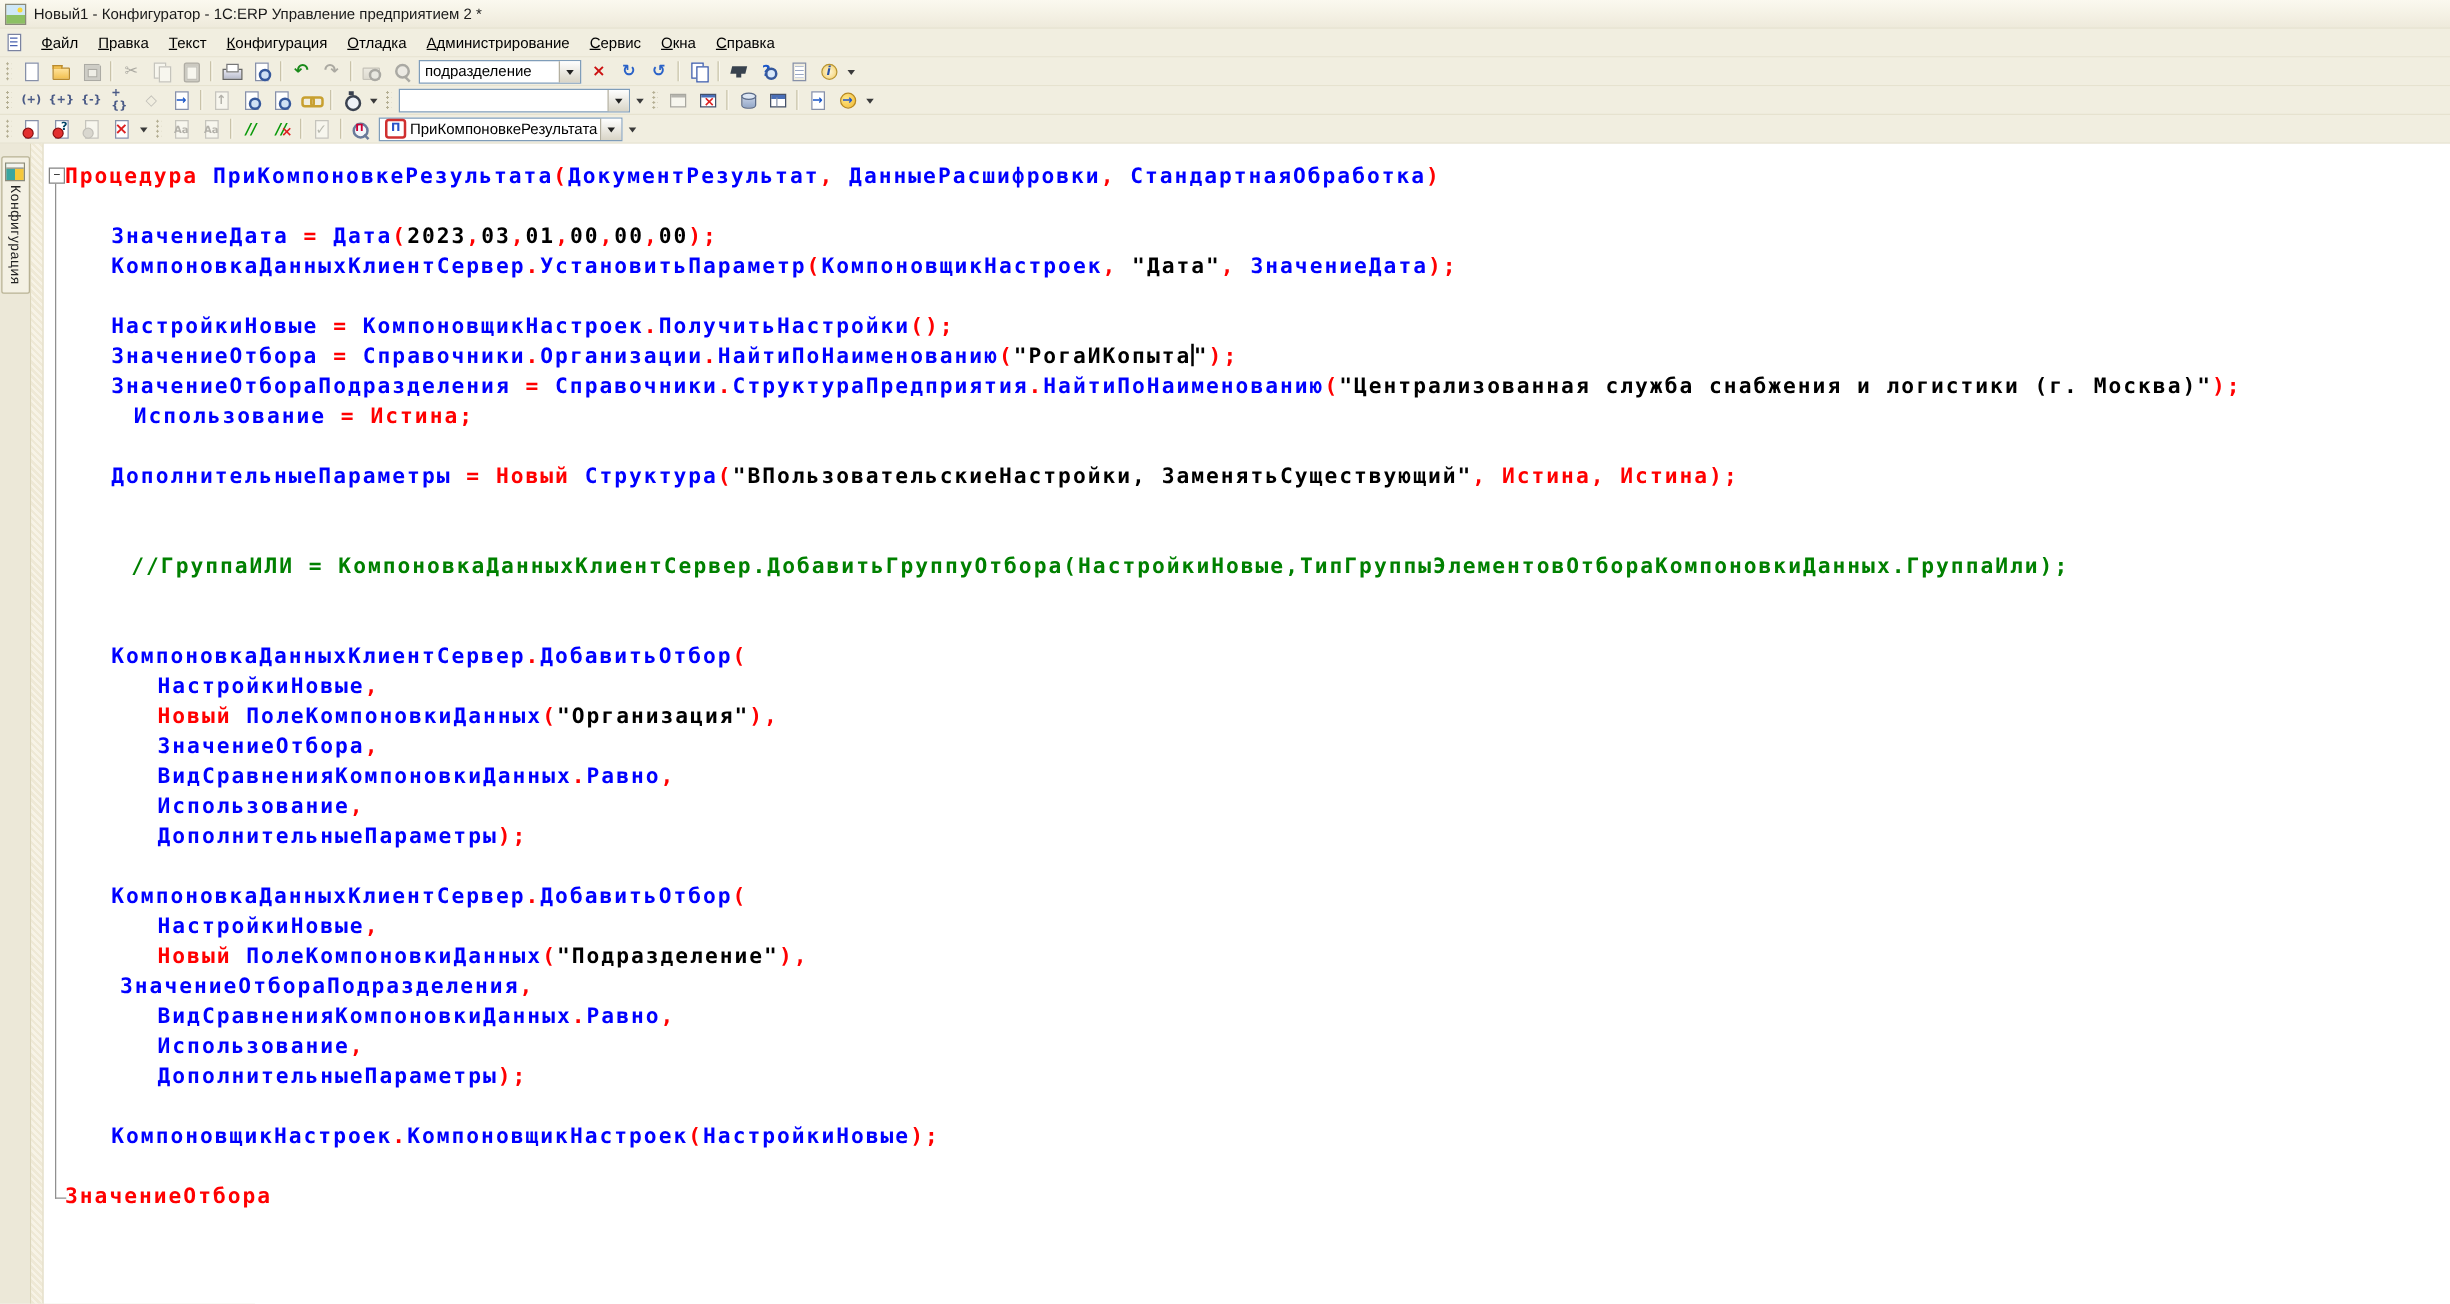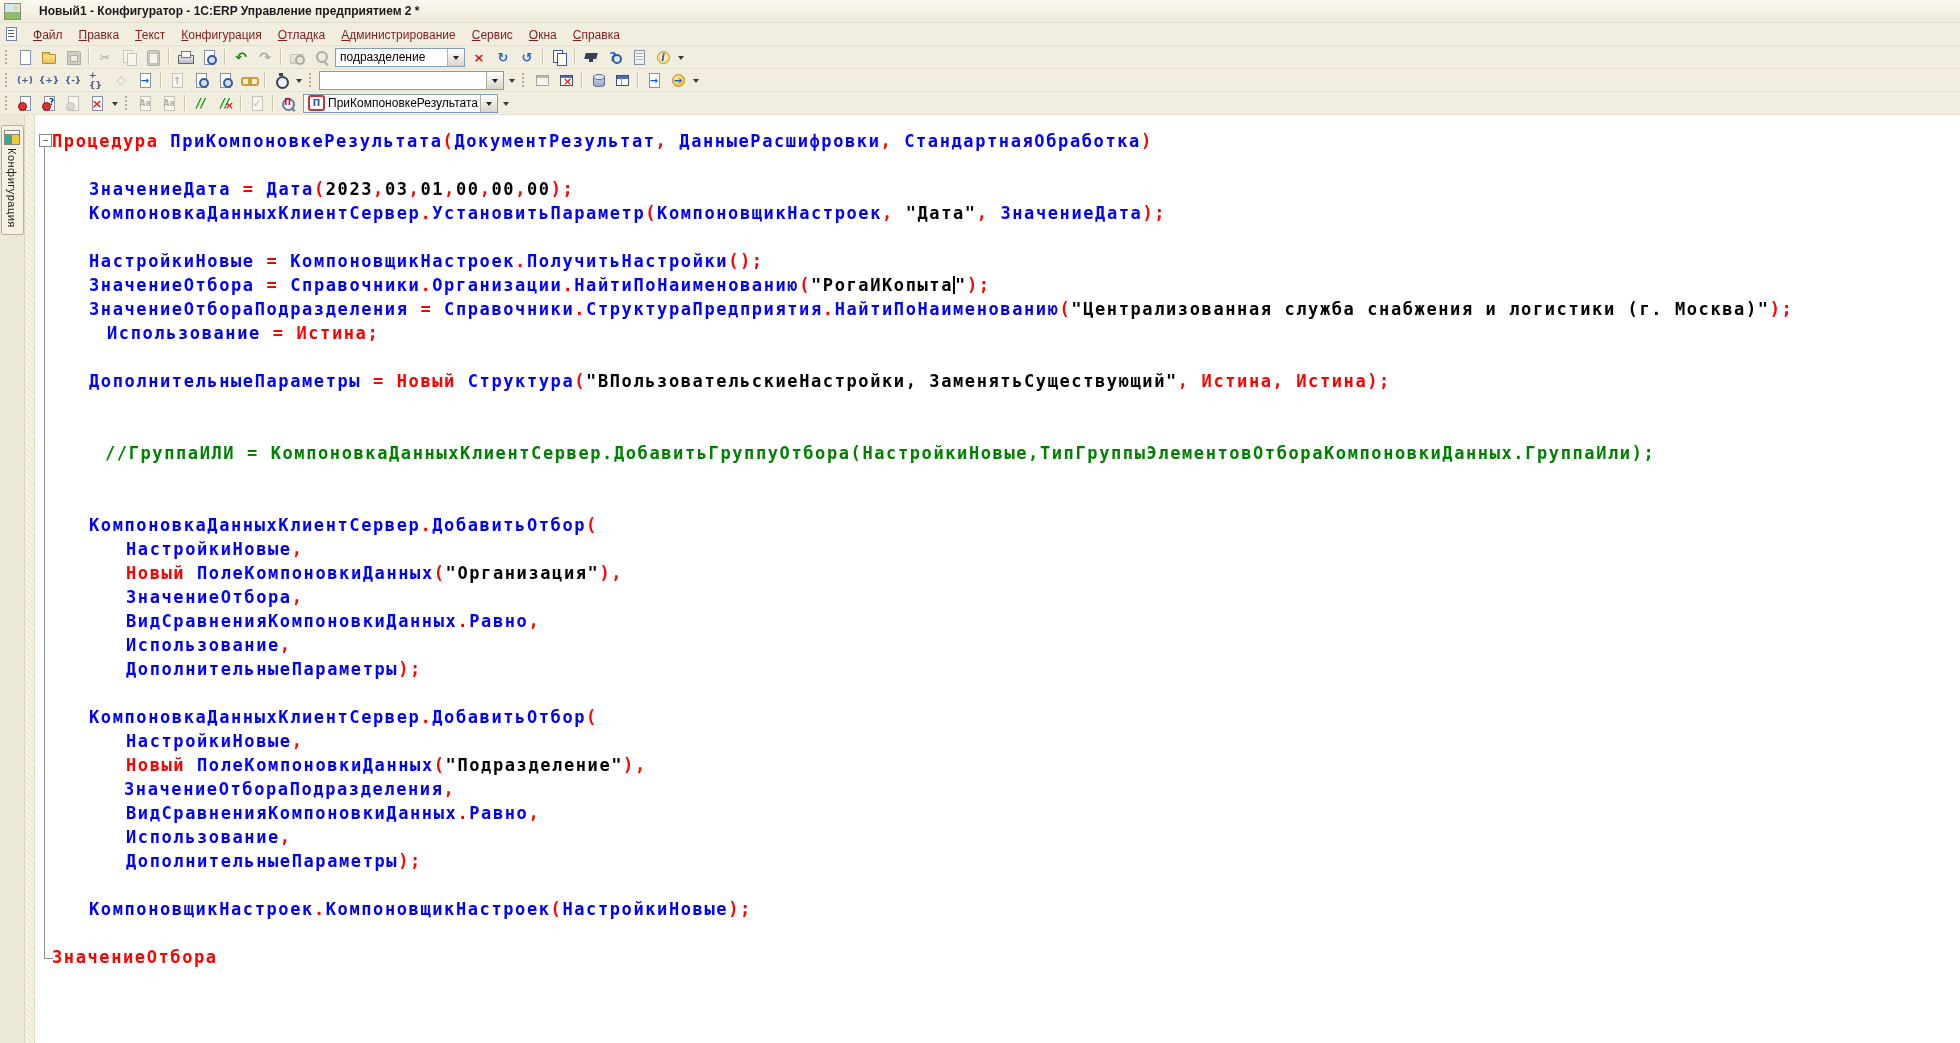--- a/index.html
+++ b/index.html
@@ -3,28 +3,28 @@
 <meta charset="utf-8">
 <style>
   html,body{margin:0;padding:0;}
   body{width:1960px;height:1043px;overflow:hidden;background:#f1eee0;font-family:"Liberation Sans",sans-serif;}
   .app{width:1960px;height:1043px;display:flex;flex-direction:column;}
 
   
   .titlebar{height:22px;background:linear-gradient(#fbf9ef,#eeeadb);display:flex;align-items:center;gap:6px;padding-left:4px;border-bottom:1px solid #e3dfcd;flex:0 0 auto;}
   .app-icon{width:15px;height:15px;border:1px solid #8a8a7a;background:linear-gradient(180deg,#cfe8f8 54%,#8cc063 54%);position:relative;flex:0 0 auto;}
   .app-icon::after{content:"";position:absolute;right:2px;top:2px;width:4px;height:4px;background:#f8d838;border-radius:50%;}
-  .title-text{font-size:12px;font-weight:bold;color:#1a1a1a;white-space:nowrap;margin-left:12px;}
+  .title-text{font-size:12px;font-weight:normal;color:#1a1a1a;white-space:nowrap;}
 
   
   .menubar{height:22px;display:flex;align-items:center;background:#f1eee0;border-bottom:1px solid #e6e2cf;padding-left:3px;flex:0 0 auto;}
   .child-icon{width:14px;height:14px;position:relative;margin:0 6px 0 2px;}
   .child-icon::before{content:"";position:absolute;left:1px;top:0;width:9px;height:12px;background:#fff;border:1px solid #7a82a0;}
   .child-icon::after{content:"";position:absolute;left:3px;top:3px;width:6px;height:1px;background:#4a62b0;box-shadow:0 3px 0 #4a62b0,0 6px 0 #4a62b0;}
-  .menu-item{font-size:12px;color:#7f1d1d;padding:2px 8px;white-space:nowrap;text-align:right;}
+  .menu-item{font-size:12px;color:#000000;padding:2px 8px;white-space:nowrap;text-align:right;}
   .menu-item u{text-decoration:underline;}
 
   
   .tb{height:22px;display:flex;align-items:center;background:#f1eee0;border-bottom:1px solid #e6e2cf;padding-left:1px;flex:0 0 auto;}
   .grip{width:5px;height:16px;margin:0 4px 0 3px;background-image:radial-gradient(circle,#b4ae92 34%,transparent 36%);background-size:4px 4px;}
   .tsep{width:0;height:16px;border-left:1px solid #c9c3a9;border-right:1px solid #fbf9f0;margin:0 3px;}
   .tbtn{width:22px;height:20px;display:flex;align-items:center;justify-content:center;border:1px solid transparent;border-radius:2px;flex:0 0 auto;}
   .tbtn.dis{filter:grayscale(.95) opacity(.45);}
   .tdd{width:12px;height:20px;display:flex;align-items:flex-end;justify-content:center;padding-bottom:4px;box-sizing:border-box;}
   .tdd::after{content:"";border:3px solid transparent;border-top:4px solid #3a3a3a;}
@@ -445,21 +445,21 @@
           <div class="line" style="padding-left: 91px;"><span class="tk-id">НастройкиНовые</span><span class="tk-op">,</span></div>
           <div class="line" style="padding-left: 91px;"><span class="tk-kw">Новый</span><span class="tk-pl"> </span><span class="tk-id">ПолеКомпоновкиДанных</span><span class="tk-op">(</span><span class="tk-str">"Организация"</span><span class="tk-op">),</span></div>
           <div class="line" style="padding-left: 91px;"><span class="tk-id">ЗначениеОтбора</span><span class="tk-op">,</span></div>
           <div class="line" style="padding-left: 91px;"><span class="tk-id">ВидСравненияКомпоновкиДанных</span><span class="tk-op">.</span><span class="tk-id">Равно</span><span class="tk-op">,</span></div>
           <div class="line" style="padding-left: 91px;"><span class="tk-id">Использование</span><span class="tk-op">,</span></div>
           <div class="line" style="padding-left: 91px;"><span class="tk-id">ДополнительныеПараметры</span><span class="tk-op">);</span></div>
           <div class="line" style="padding-left: 17px;"></div>
           <div class="line" style="padding-left: 54px;"><span class="tk-id">КомпоновкаДанныхКлиентСервер</span><span class="tk-op">.</span><span class="tk-id">ДобавитьОтбор</span><span class="tk-op">(</span></div>
           <div class="line" style="padding-left: 91px;"><span class="tk-id">НастройкиНовые</span><span class="tk-op">,</span></div>
           <div class="line" style="padding-left: 91px;"><span class="tk-kw">Новый</span><span class="tk-pl"> </span><span class="tk-id">ПолеКомпоновкиДанных</span><span class="tk-op">(</span><span class="tk-str">"Подразделение"</span><span class="tk-op">),</span></div>
-          <div class="line" style="padding-left: 89px;"><span class="tk-id">ЗначениеОтбораПодразделения</span><span class="tk-op">,</span></div>
+          <div class="line" style="padding-left: 61px;"><span class="tk-id">ЗначениеОтбораПодразделения</span><span class="tk-op">,</span></div>
           <div class="line" style="padding-left: 91px;"><span class="tk-id">ВидСравненияКомпоновкиДанных</span><span class="tk-op">.</span><span class="tk-id">Равно</span><span class="tk-op">,</span></div>
           <div class="line" style="padding-left: 91px;"><span class="tk-id">Использование</span><span class="tk-op">,</span></div>
           <div class="line" style="padding-left: 91px;"><span class="tk-id">ДополнительныеПараметры</span><span class="tk-op">);</span></div>
           <div class="line" style="padding-left: 17px;"></div>
           <div class="line" style="padding-left: 54px;"><span class="tk-id">КомпоновщикНастроек</span><span class="tk-op">.</span><span class="tk-id">КомпоновщикНастроек</span><span class="tk-op">(</span><span class="tk-id">НастройкиНовые</span><span class="tk-op">);</span></div>
           <div class="line" style="padding-left: 17px;"></div>
           <div class="line" style="padding-left: 17px;"><span class="tk-kw">ЗначениеОтбора</span></div>
         </div>
     </div>
   </div>

